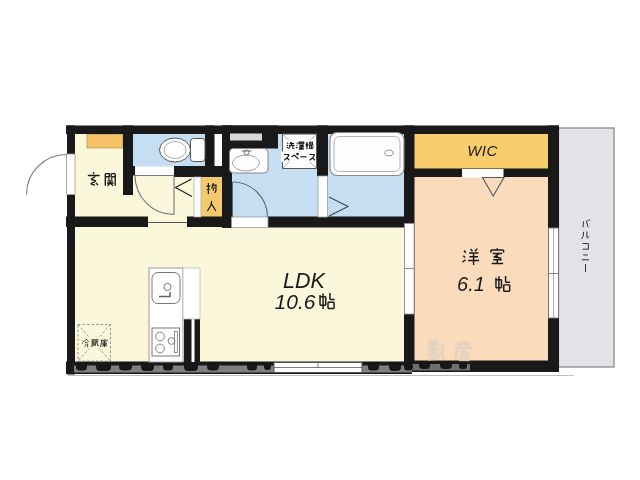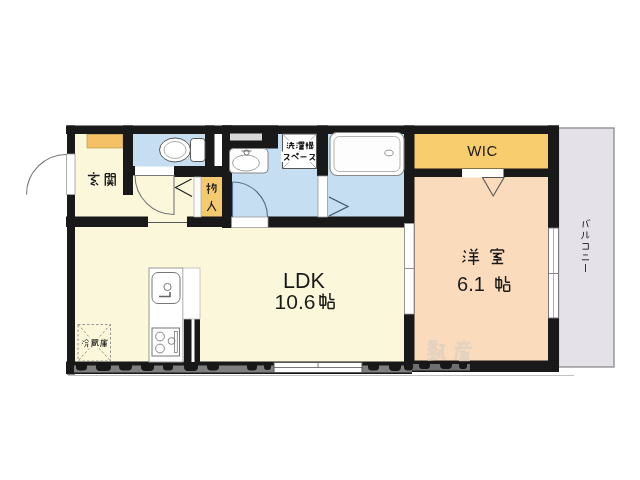--- a/index.html
+++ b/index.html
@@ -1,17 +1,17 @@
 <!DOCTYPE html>
 <html><head>
 <meta charset="utf-8">
 <style>
 html,body{margin:0;padding:0;background:#fff;}
 #plan{position:relative;width:640px;height:480px;background:#fff;overflow:hidden;
- font-family:"Liberation Sans",sans-serif;}
+ font-family:"Liberation Sans",sans-serif;font-style:italic;}
 svg{position:absolute;left:0;top:0;}
 text{font-family:"Liberation Sans",sans-serif;}
 </style>
 </head>
 <body>
 <div id="plan">
 <svg width="640" height="480" viewBox="0 0 640 480">
 <defs>
 <g id="k_gen">
           <path vector-effect="non-scaling-stroke" fill="none" d="M48 4 L52 16 M12 26 L88 26 M60 32 L32 50 M32 50 L64 60 M64 60 L30 80 M30 80 L58 88 M64 74 L78 88"></path>

